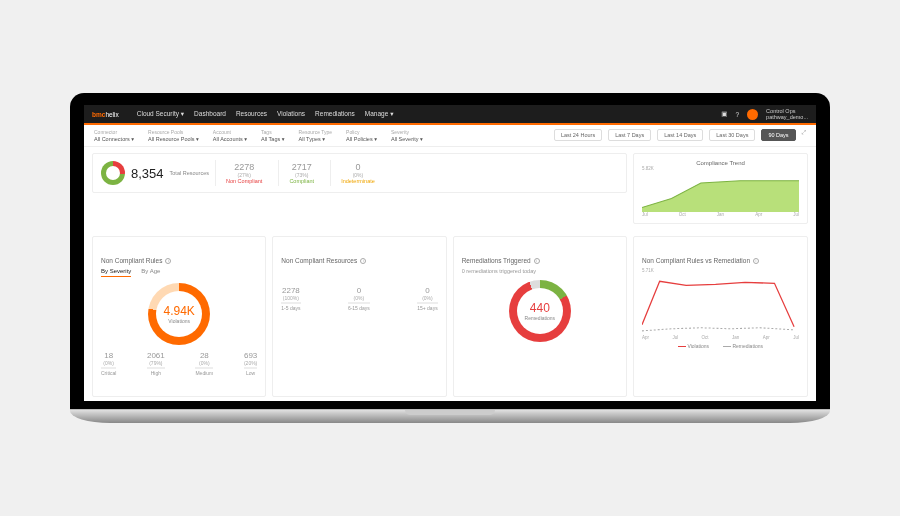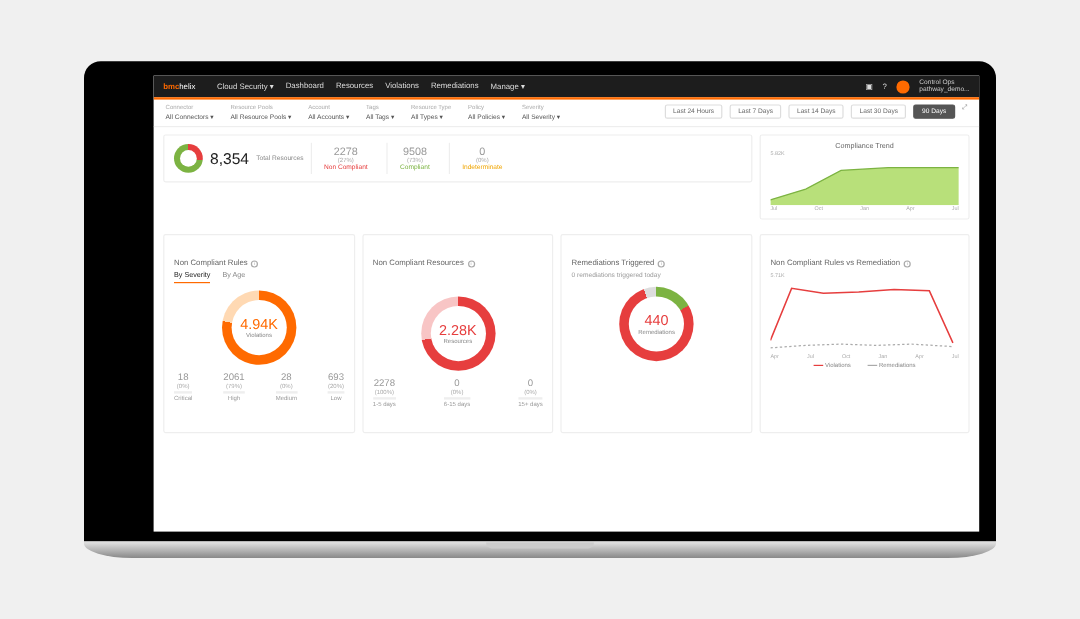--- a/index.html
+++ b/index.html
@@ -1,19 +1,19 @@
 <!DOCTYPE html>
 <html><head>
 <meta charset="utf-8">
 <style>
 * { margin: 0; padding: 0; box-sizing: border-box; }
 body { background: #f0f0f0; font-family: -apple-system, Helvetica, Arial, sans-serif; display: flex; align-items: center; justify-content: center; height: 516px; width: 900px; }
 .laptop { width: 760px; }
 .screen-bezel { background: #000; border-radius: 14px 14px 0 0; padding: 12px 14px 8px 14px; }
-.screen { background: #fff; height: 380px; overflow: hidden; font-size: 7px; color: #333; margin-left: 44px; }
+.screen { background: #fff; height: 296px; overflow: hidden; font-size: 7px; color: #333; }
 .base { height: 14px; background: linear-gradient(#e0e0e0, #888); border-radius: 0 0 40px 40px / 0 0 12px 12px; border-top: 1px solid #bbb; position: relative; }
 .notch { position: absolute; left: 50%; top: 0; transform: translateX(-50%); width: 90px; height: 5px; background: #ccc; border-radius: 0 0 6px 6px; }
 
 .topbar { background: #1d1d1d; height: 18px; display: flex; align-items: center; padding: 0 8px; gap: 10px; color: #ddd; font-size: 6.5px; }
 .brand { color: #ff6a00; font-weight: bold; margin-right: 8px; }
 .brand .light { color: #fff; font-weight: normal; }
 .nav { display: flex; gap: 10px; flex: 1; }
 .nav span { cursor: pointer; }
 .top-icons { display: flex; gap: 8px; align-items: center; }
 .avatar { width: 11px; height: 11px; border-radius: 50%; background: #ff6a00; }
@@ -166,21 +166,21 @@
                 <div class="kpi-val">8,354</div>
               </div>
               <div class="kpi-lbl">Total Resources</div>
             </div>
             <div class="stat-col">
               <span class="stat-num">2278</span>
               <span class="stat-pct">(27%)</span>
               <span class="stat-lbl nc">Non Compliant</span>
             </div>
             <div class="stat-col">
-              <span class="stat-num">9508</span>
+              <span class="stat-num">2717</span>
               <span class="stat-pct">(73%)</span>
               <span class="stat-lbl comp">Compliant</span>
             </div>
             <div class="stat-col">
               <span class="stat-num">0</span>
               <span class="stat-pct">(0%)</span>
               <span class="stat-lbl ind">Indeterminate</span>
             </div>
           </div>
         </div>
@@ -246,24 +246,20 @@
               </div>
           </div>
         </div>
 
         <div class="panel">
           <div class="panel-title">
               <span>Non Compliant Resources</span>
               <span class="info-ic">i</span>
             </div>
           <div style="height:14px"></div>
-          <div class="big-donut d2">
-            <span class="donut-val">2.28K</span>
-            <span class="donut-lbl">Resources</span>
-          </div>
           <div class="breakdown">
             <div class="bcol">
                 <div class="bnum">2278</div>
                 <div class="bpct">(100%)</div>
                 <div class="bbar"></div>
                 <div class="blbl">1-5 days</div>
               </div>
             <div class="bcol">
                 <div class="bnum">0</div>
                 <div class="bpct">(0%)</div>

